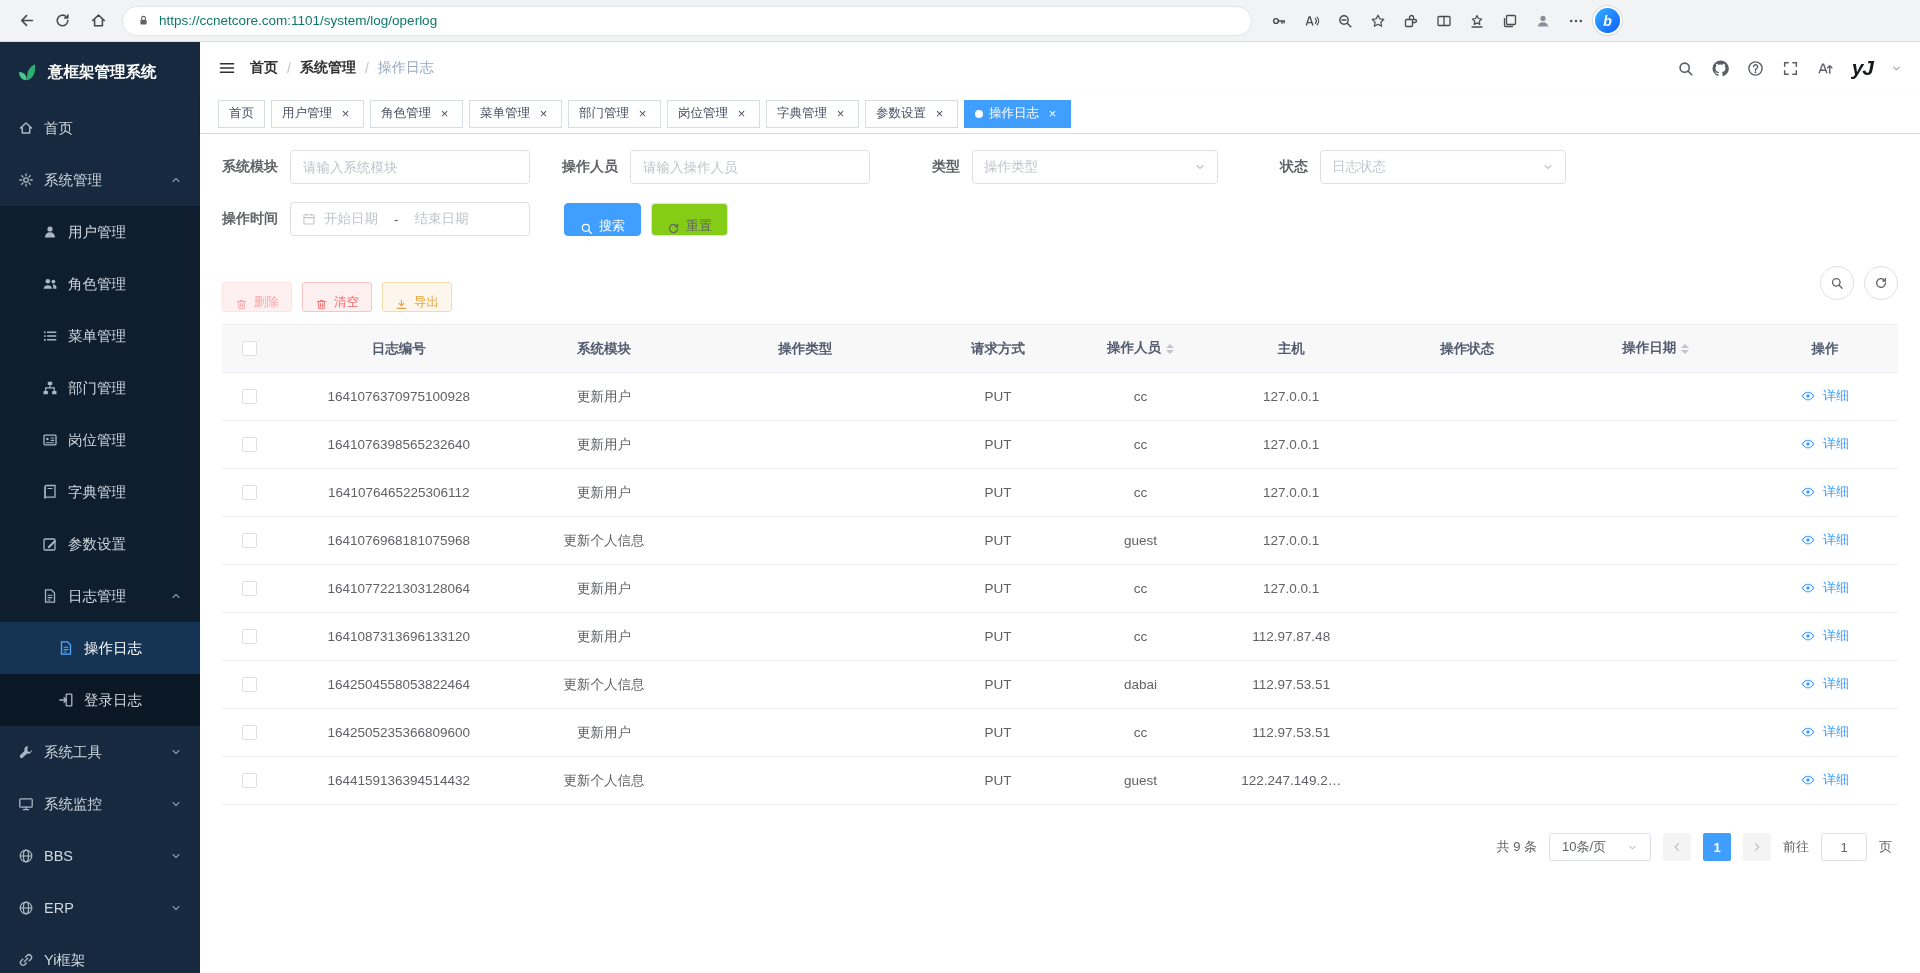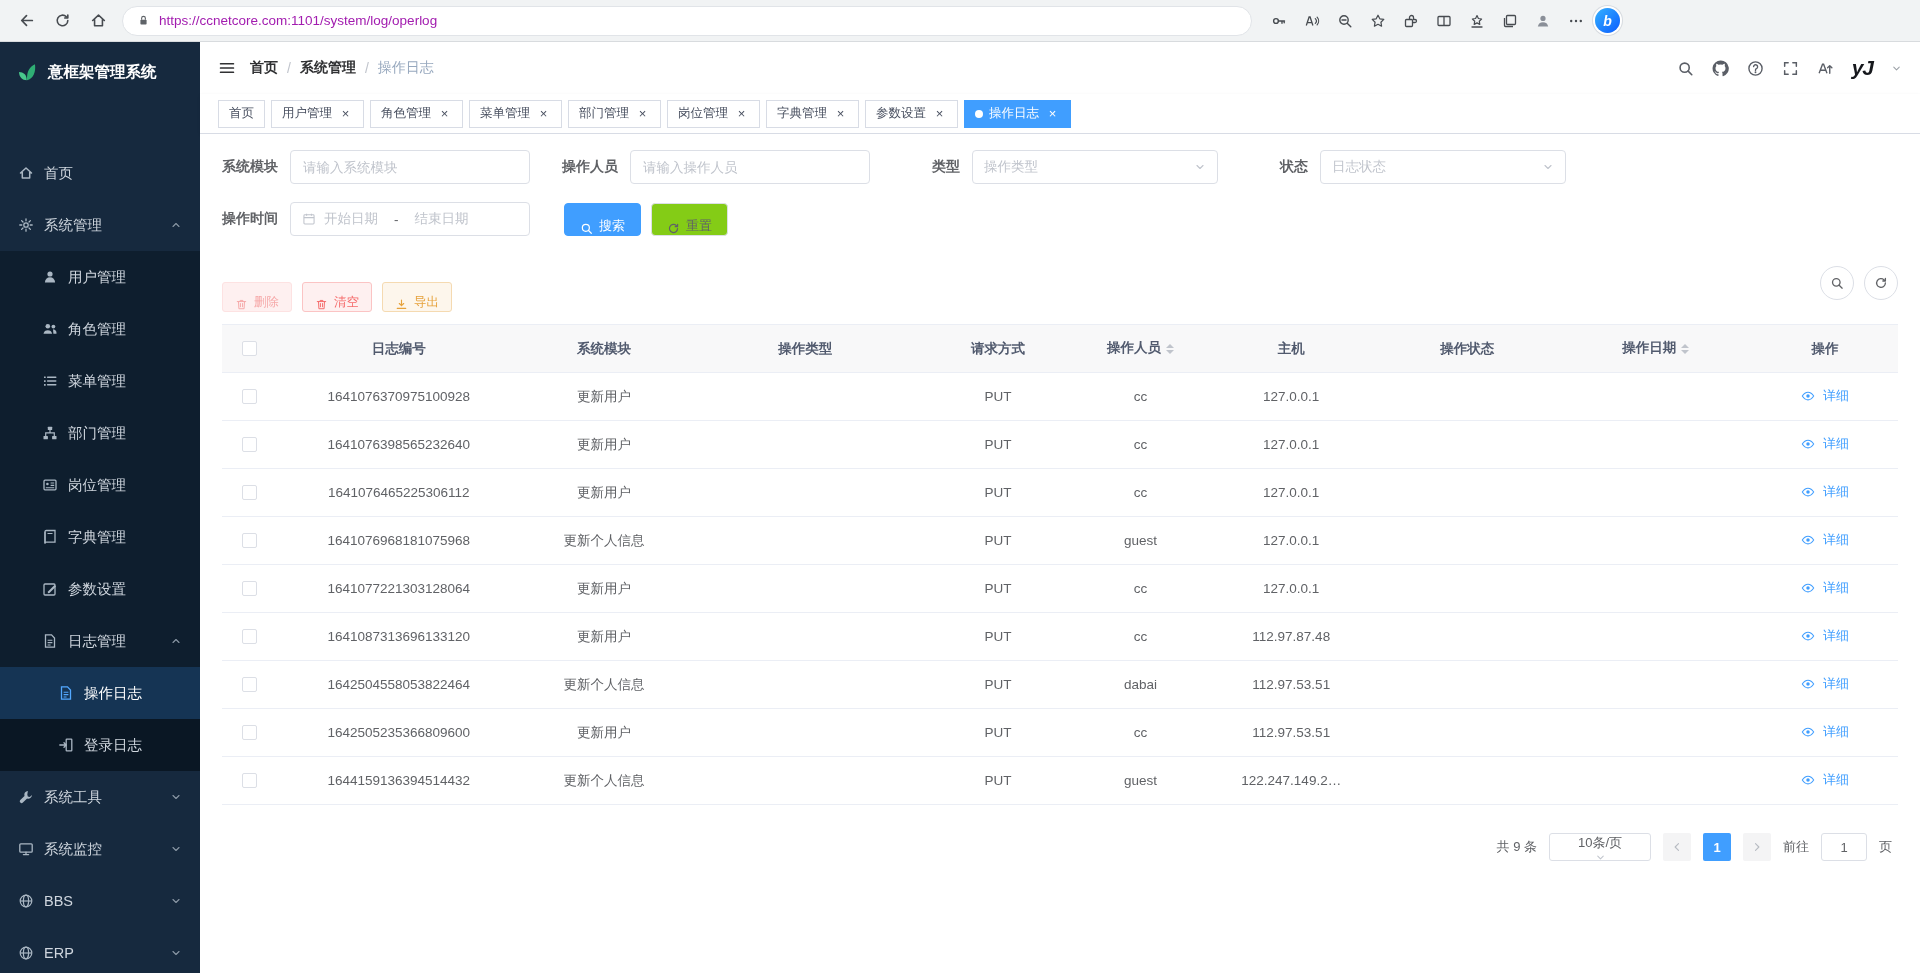--- a/index.html
+++ b/index.html
@@ -7,32 +7,32 @@
   body { font-family:"Liberation Sans","DejaVu Sans",sans-serif; background:#fff; color:#303133; }
   svg { display:block; }
 
   
   .chrome { height:42px; background:#f1f3f4; border-bottom:1px solid #d8dbde; display:flex; align-items:center; padding:0 10px; }
   .chrome-left { display:flex; align-items:center; gap:4px; }
   .chrome-btn { width:32px; height:32px; border-radius:6px; display:flex; align-items:center; justify-content:center; color:#474b50; cursor:pointer; }
   .chrome-btn svg { width:17px; height:17px; }
   .address-bar { width:1130px; height:30px; margin-left:8px; background:#fff; border:1px solid #e1e4e8; border-radius:15px; display:flex; align-items:center; gap:9px; padding:0 14px; cursor:text; }
   .address-bar .lock { color:#5f6368; } .address-bar .lock svg { width:13px; height:13px; }
-  .url { font-size:13.5px; color:#a21caf; white-space:nowrap; }
+  .url { font-size:13.5px; color:#0f766e; white-space:nowrap; }
   .chrome-right { display:flex; align-items:center; gap:3px; margin-left:12px; }
   .chrome-icon { width:30px; height:30px; border-radius:6px; display:flex; align-items:center; justify-content:center; color:#474b50; cursor:pointer; }
   .chrome-icon svg { width:16px; height:16px; }
   .chrome-icon.profile { color:#8a8f98; }
   .copilot { width:25px; height:25px; margin-left:4px; border-radius:50%; background:linear-gradient(135deg,#35b2ff,#0b5cff); color:#fff; font-weight:bold; font-style:italic; font-size:14px; display:flex; align-items:center; justify-content:center; box-shadow:0 0 0 2px #fff, 0 0 0 3px #d7dbe0; cursor:pointer; }
 
   
   .app { display:flex; height:931px; }
 
   
-  .sidebar { width:200px; flex-shrink:0; background:#16293e; display:flex; flex-direction:column; overflow:hidden;gap:45px; }
+  .sidebar { width:200px; flex-shrink:0; background:#16293e; display:flex; flex-direction:column; overflow:hidden; }
   .logo { height:60px; display:flex; align-items:center; gap:10px; padding:0 16px; color:#fff; font-weight:bold; font-size:15.5px; white-space:nowrap; }
   .logo .leaf svg { width:22px; height:22px; }
   .menu { flex:1; overflow:hidden; }
   .menu-item { height:52px; display:flex; align-items:center; gap:10px; padding:0 18px; font-size:14.5px; color:#cfd6de; cursor:pointer; white-space:nowrap; }
   .menu-item .mi-icon { color:#aab7c3; display:flex; } .menu-item .mi-icon svg { width:16px; height:16px; }
   .menu-item .chevron { margin-left:auto; color:#8a97a5; display:flex; } .menu-item .chevron svg { width:12px; height:12px; }
   .submenu { background:#0e1e2e; }
   .submenu .menu-item { padding-left:42px; }
   .submenu .submenu { background:#0a1724; }
   .submenu .submenu .menu-item { padding-left:58px; }
@@ -95,21 +95,21 @@
   .data-table td { height:48px; border-bottom:1px solid #ebeef5; text-align:center; white-space:nowrap; overflow:hidden; text-overflow:ellipsis; }
   .checkbox { width:15px; height:15px; border:1px solid #dcdfe6; border-radius:2px; display:inline-block; background:#fff; vertical-align:middle; cursor:pointer; }
   .caret-wrap { display:inline-flex; flex-direction:column; margin-left:5px; vertical-align:middle; cursor:pointer; }
   .c-up { width:0; height:0; border:4px solid transparent; border-bottom-color:#c0c4cc; margin-bottom:2px; }
   .c-down { width:0; height:0; border:4px solid transparent; border-top-color:#c0c4cc; }
   .detail-link { color:#409eff; display:inline-flex; align-items:center; gap:8px; cursor:pointer; font-size:13px; }
   .detail-link .dl-icon { display:flex; } .detail-link svg { width:14px; height:14px; }
 
   
   .pagination { display:flex; align-items:center; justify-content:flex-end; gap:12px; margin:28px 6px 0; font-size:13px; color:#606266; }
-  .page-size { width:102px; height:28px; border:1px solid #dcdfe6; border-radius:3px; display:flex; align-items:center; justify-content:space-between; padding:0 6px; cursor:pointer; background:#fff;flex-direction:column; }
+  .page-size { width:102px; height:28px; border:1px solid #dcdfe6; border-radius:3px; display:flex; align-items:center; justify-content:space-between; padding:0 12px; cursor:pointer; background:#fff; }
   .page-size .chev { color:#c0c4cc; display:flex; } .page-size .chev svg { width:11px; height:11px; }
   .pg-btn { min-width:28px; height:28px; border:none; background:#f4f4f5; color:#b7bbc2; border-radius:2px; display:flex; align-items:center; justify-content:center; cursor:pointer; font-size:13px; font-family:inherit; }
   .pg-btn svg { width:12px; height:12px; }
   .pg-btn.active { background:#409eff; color:#fff; font-weight:bold; }
   .goto-input { width:46px; height:28px; border:1px solid #dcdfe6; border-radius:3px; text-align:center; font-size:13px; color:#606266; font-family:inherit; outline:none; }
 </style>
 </head>
 <body>
 
 <div class="chrome">

